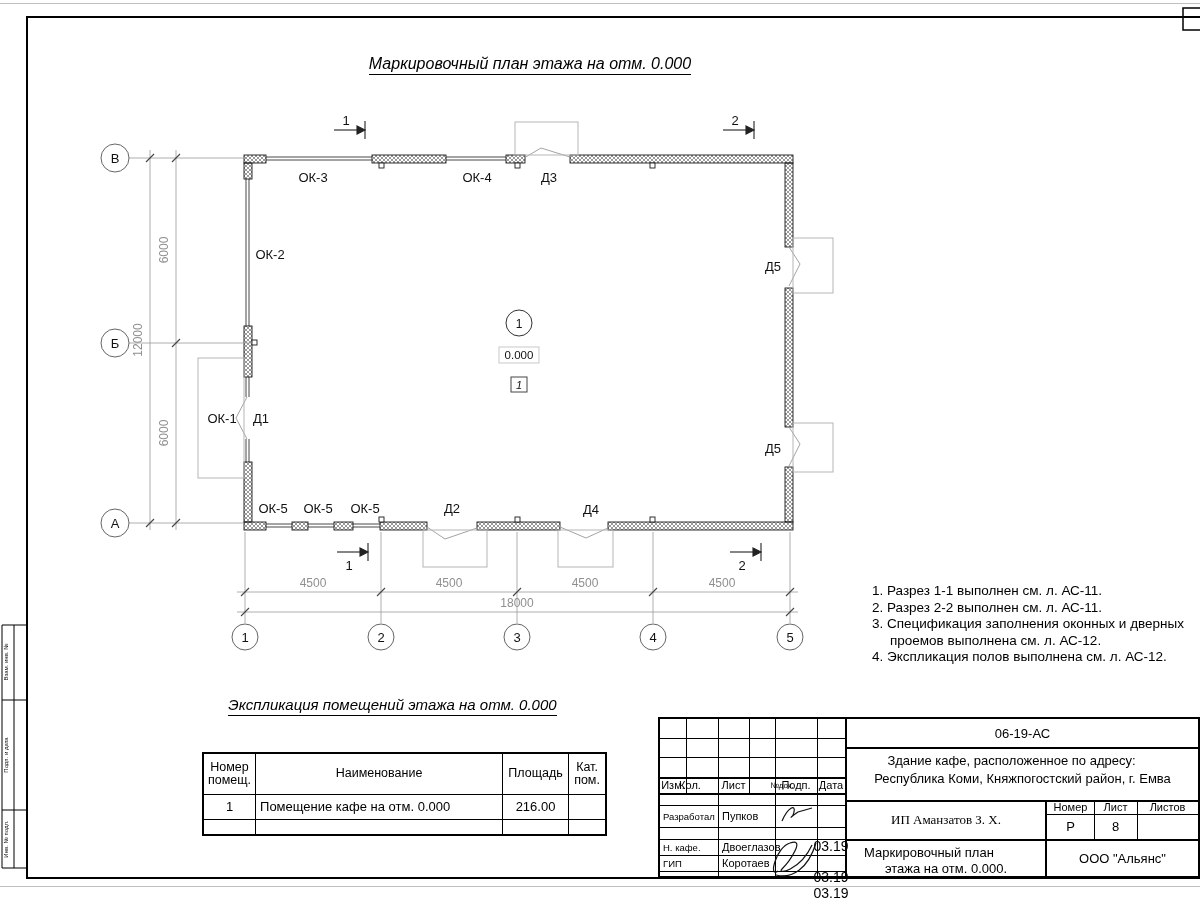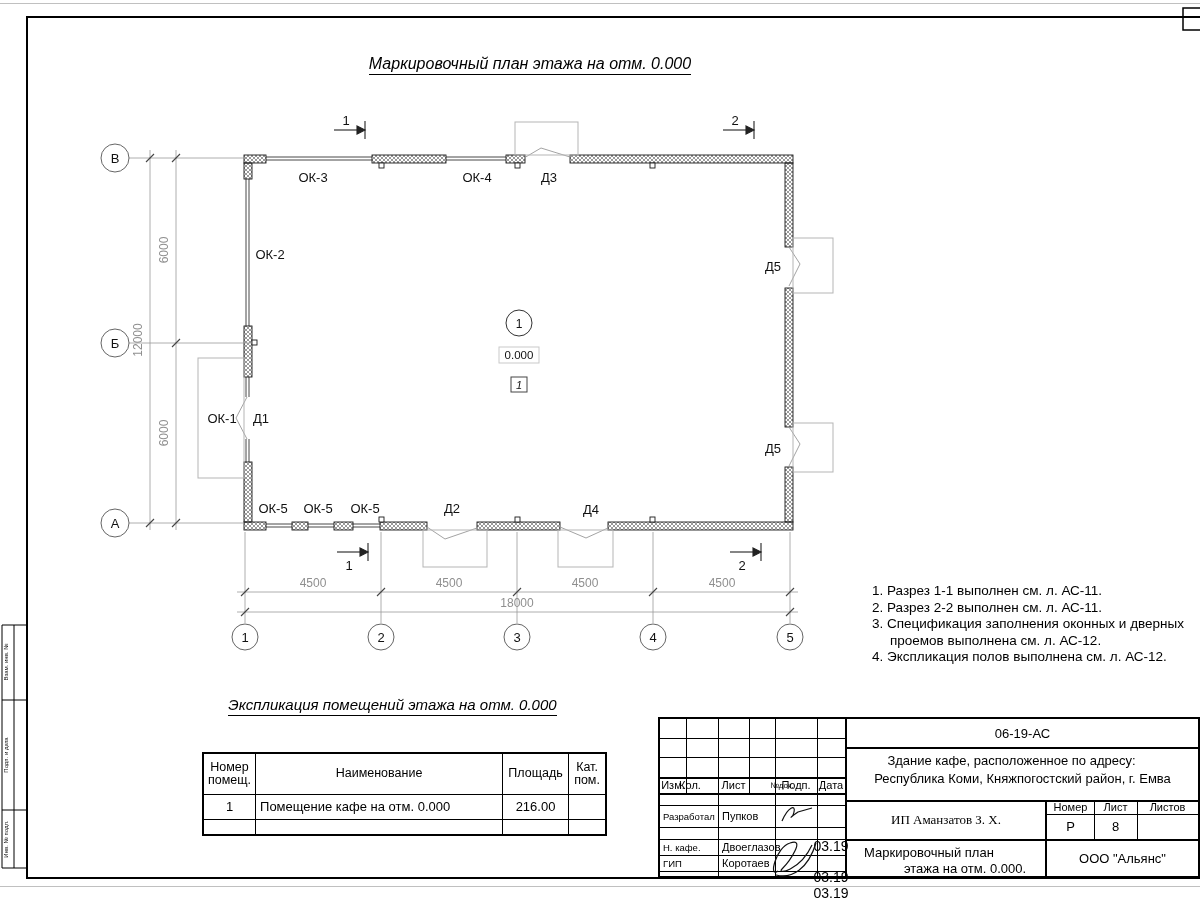--- a/index.html
+++ b/index.html
@@ -329,17 +329,17 @@
     <div class="st" style="left:187px;top:30px;width:329px;height:22px;">Здание кафе, расположенное по адресу:</div>
     <div class="st" style="left:187px;top:48px;width:351px;height:22px;">Республика Коми, Княжпогостский район, г. Емва</div>
     <div class="st" style="left:187px;top:83px;width:198px;height:35px;font-family:Liberation Serif, serif;">ИП Аманзатов З. Х.</div>
     <div class="st small" style="left:387px;top:81px;width:47px;height:14px;">Номер</div>
     <div class="st small" style="left:434px;top:81px;width:43px;height:14px;">Лист</div>
     <div class="st small" style="left:477px;top:81px;width:61px;height:14px;">Листов</div>
     <div class="st" style="left:387px;top:96px;width:47px;height:22px;">Р</div>
     <div class="st" style="left:434px;top:96px;width:43px;height:22px;">8</div>
     <div class="st" style="left:477px;top:96px;width:61px;height:22px;"></div>
     <div class="st" style="left:187px;top:125px;width:164px;height:17px;">Маркировочный план</div>
-    <div class="st" style="left:187px;top:141px;width:198px;height:17px;padding-left:19px;">этажа на отм. 0.000.</div>
+    <div class="st" style="left:187px;top:141px;width:198px;height:17px;">этажа на отм. 0.000.</div>
     <div class="st" style="left:387px;top:122px;width:151px;height:35px;">ООО "Альянс"</div>
   </div>
 
 </div>
 
 </body></html>

